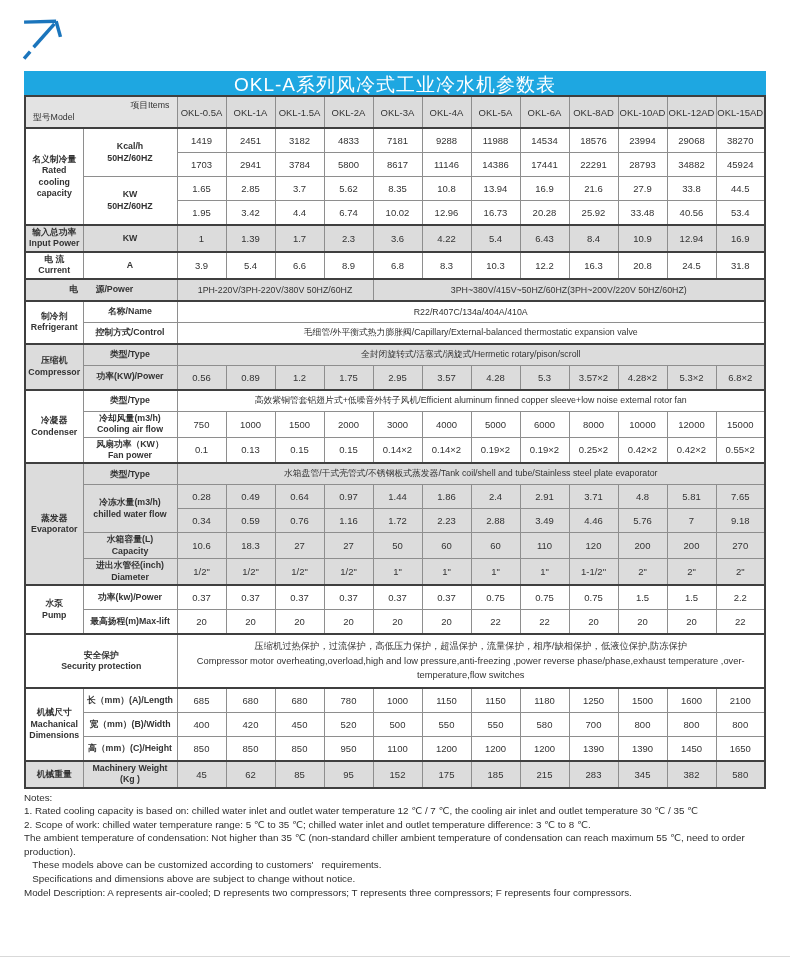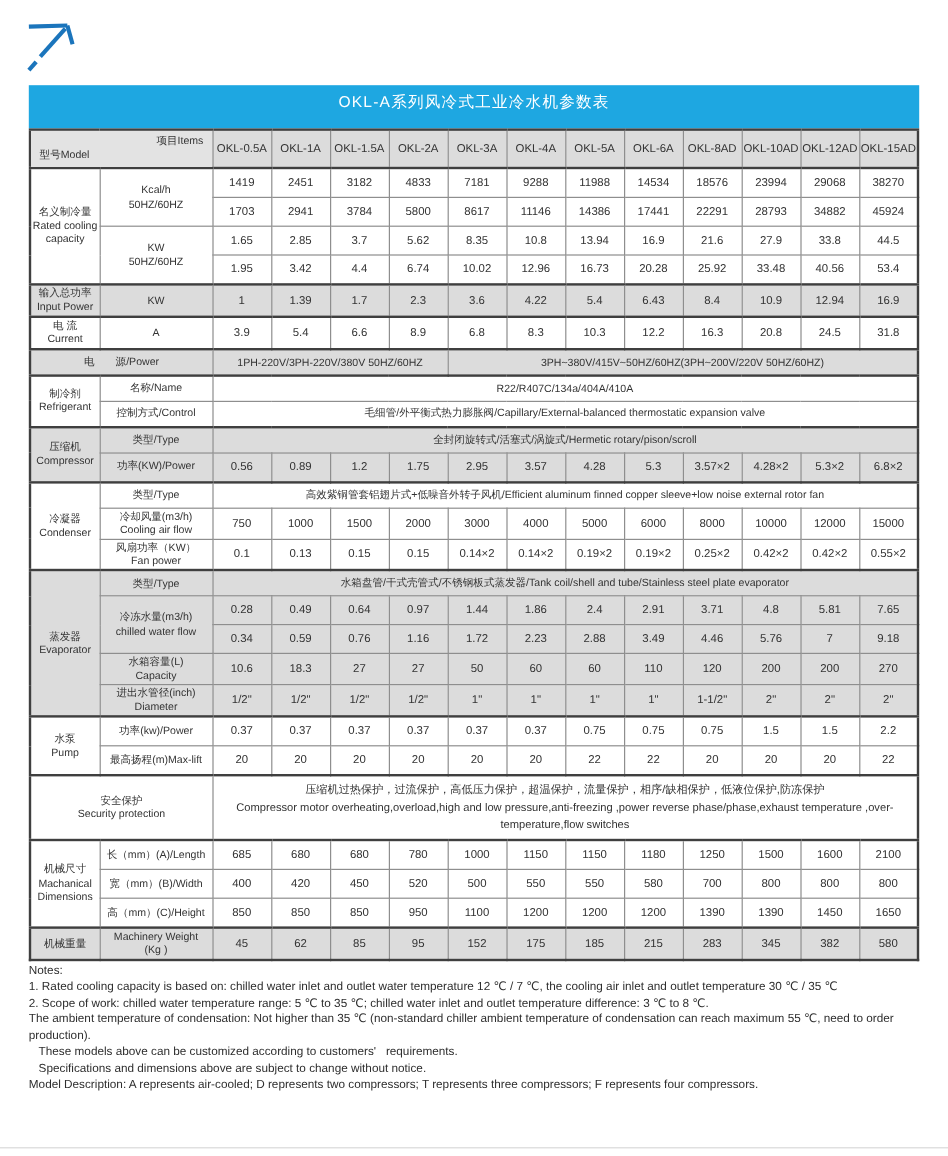--- a/index.html
+++ b/index.html
@@ -12,38 +12,38 @@
 
   
   .masthead{display:flex;align-items:flex-start;margin-left:-6px;}
   .logo{width:52px;height:52px;flex:0 0 52px;margin-top:2px;}
   .titles{margin-left:4px;}
   .title-zh{font-size:23px;font-weight:bold;color:#151515;line-height:1.15;letter-spacing:.5px;}
   .title-en{font-size:16px;color:#222;line-height:1.3;}
 
   
   .banner{
-    margin-top:9px;height:36px;line-height:28px;background:#1ea7e1;
-    color:#fff;text-align:center;font-size:13px;letter-spacing:1px;
+    margin-top:9px;height:24px;line-height:28px;background:#1ea7e1;
+    color:#fff;text-align:center;font-size:19px;letter-spacing:1px;
   }
 
   
   table.spec{
     width:742px;border-collapse:collapse;table-layout:fixed;
     border:2px solid #3f3f3f;font-size:9.5px;color:#333;
   }
   table.spec td{
     border:1px solid #8e8e8e;text-align:center;vertical-align:middle;
     padding:1px 0;background:#fff;word-wrap:break-word;
   }
   tr.shade td{background:#dcdcdc;}
   tr.sec td{border-top:2px solid #3f3f3f;}
   td.h{height:26px;font-size:9.5px;}
   td.v{height:21px;font-size:9.5px;}
-  td.l1,td.l2{font-size:8.8px;line-height:1.3;white-space:pre-line;padding:2px 1px;}
+  td.l1,td.l2{font-size:8.8px;line-height:1.3;white-space:pre-line;padding:2px 1px;font-weight:bold;}
   td.b{font-size:8.8px;height:18px;padding:2px 2px;}
   td.sec-text{
     text-align:left;font-size:9.3px;line-height:1.55;padding:4px 7px;
     white-space:pre-line;height:50px;
   }
   td.diag{position:relative;padding:0;height:28px;
     background-image:linear-gradient(to bottom right,
       rgba(0,0,0,0) calc(50% - .7px), #7a7a7a calc(50% - .7px),
       #7a7a7a calc(50% + .7px), rgba(0,0,0,0) calc(50% + .7px));
   }

